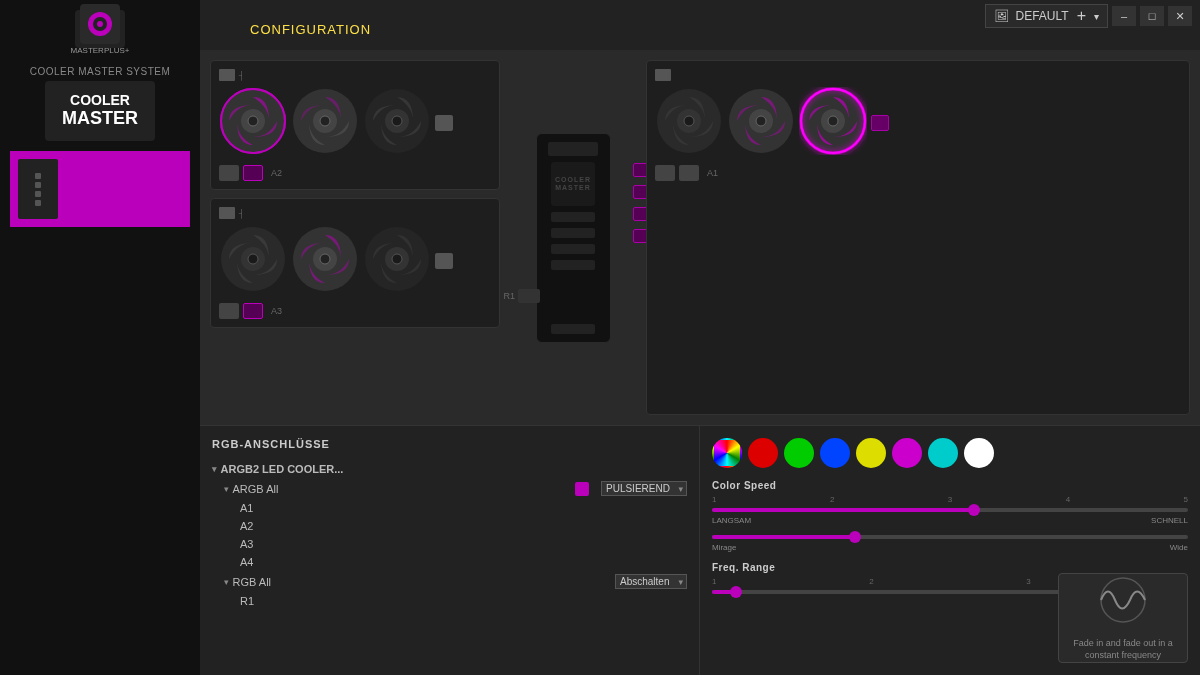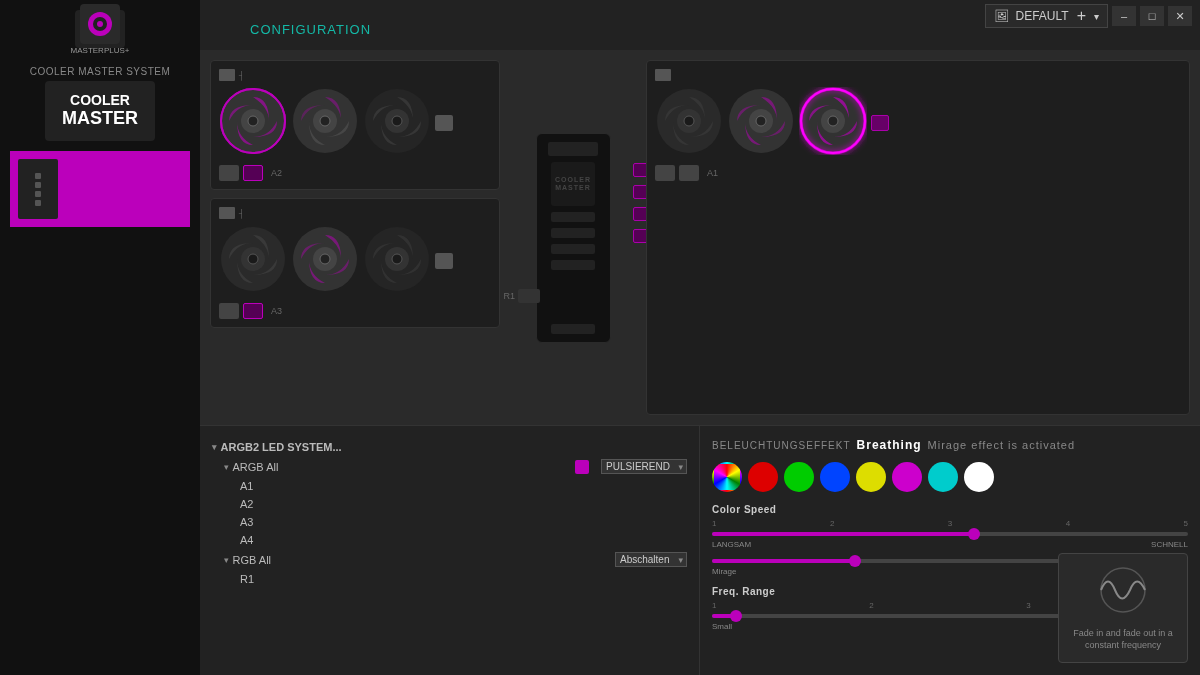--- a/index.html
+++ b/index.html
@@ -141,21 +141,21 @@
       background: #222;
       height: 50px;
       align-items: flex-end;
       padding-left: 20px;
     }
     .tab {
       padding: 10px 30px;
       font-size: 13px;
       letter-spacing: 1px;
       cursor: pointer;
-      color: #14b8a6;
+      color: #fde047;
       border-bottom: 3px solid transparent;
     }
     .tab.active {
       color: white;
       background: #2a2a2a;
       border-bottom: 3px solid #bb00bb;
     }
 
     
     .bottom-panel {
@@ -319,21 +319,21 @@
       font-size: 8px;
       color: #888;
       margin-top: 2px;
     }
 
     
     .preview-box {
       position: absolute;
       right: 12px;
       bottom: 12px;
-      width: 130px; height: 110px;
+      width: 130px; height: 90px;
       background: #2a2a2a;
       border: 1px solid #444;
       border-radius: 4px;
       display: flex;
       flex-direction: column;
       align-items: center;
       justify-content: center;
       gap: 13px;
     }
     .preview-icon {
@@ -671,24 +671,25 @@
         <div style="width:20px;height:16px;background:#444;border-radius:2px;"></div>
         <div style="width:20px;height:16px;background:#444;border-radius:2px;"></div>
         <span style="font-size:9px;color:#666;margin-left:4px;">A1</span>
       </div>
     </div>
   </div>
 
   <div class="bottom-panel">
 
     <div class="rgb-connections">
+      <div class="rgb-title">RGB-ANSCHLÜSSE</div>
 
       <div class="tree-item level-0">
         <span class="tree-arrow">▾</span>
-        <span>ARGB2 LED SYSTEM...</span>
+        <span>ARGB2 LED COOLER...</span>
       </div>
 
       <div class="tree-item level-1" style="justify-content:space-between;">
         <div style="display:flex;align-items:center;">
           <span class="tree-arrow">▾</span>
           <span>ARGB All</span>
         </div>
         <div class="tree-badge">
           <div class="badge-color"></div>
           <div class="dropdown-wrap">
@@ -725,25 +726,20 @@
           </div>
         </div>
       </div>
 
       <div class="tree-item level-2">
         <span>R1</span>
       </div>
     </div>
 
     <div class="lighting-panel">
-      <div class="lighting-title">
-        <span style="letter-spacing:1px;">BELEUCHTUNGSEFFEKT</span>
-        <span class="effect-name">Breathing</span>
-        <span class="effect-active">Mirage effect is activated</span>
-      </div>
 
       <div class="color-presets">
         <div class="color-dot rainbow"></div>
         <div class="color-dot red"></div>
         <div class="color-dot green"></div>
         <div class="color-dot blue"></div>
         <div class="color-dot yellow"></div>
         <div class="color-dot pink"></div>
         <div class="color-dot cyan"></div>
         <div class="color-dot white"></div>
@@ -784,24 +780,20 @@
         <div class="slider-markers">
           <span>1</span>
             <span>2</span>
             <span>3</span>
             <span>4</span>
         </div>
         <div class="slider-track">
           <div class="slider-fill" style="width:5%;"></div>
           <div class="slider-thumb" style="left:5%;"></div>
         </div>
-        <div class="slider-labels-below">
-          <span>Small</span>
-          <span>Large</span>
-        </div>
       </div>
 
       <div class="preview-box">
         <svg class="preview-icon" width="60" height="50" viewBox="0 0 60 50">
           <circle cx="30" cy="25" r="22" fill="none" stroke="#555" stroke-width="1.5"></circle>
           <path d="M8,25 Q15,8 22,25 Q29,42 37,25 Q44,8 52,25" fill="none" stroke="#888" stroke-width="2"></path>
         </svg>
         <div class="preview-text">Fade in and fade out in a constant frequency</div>
       </div>
     </div>

